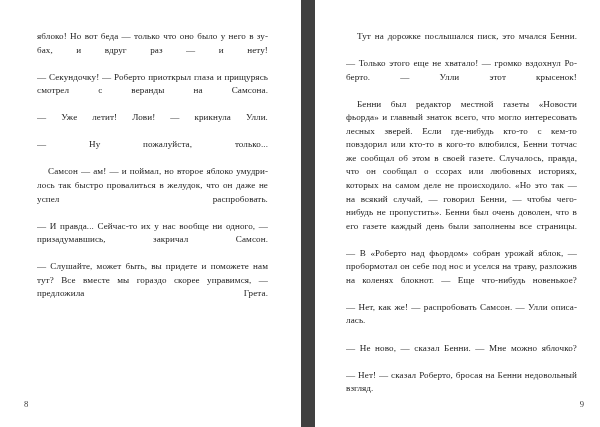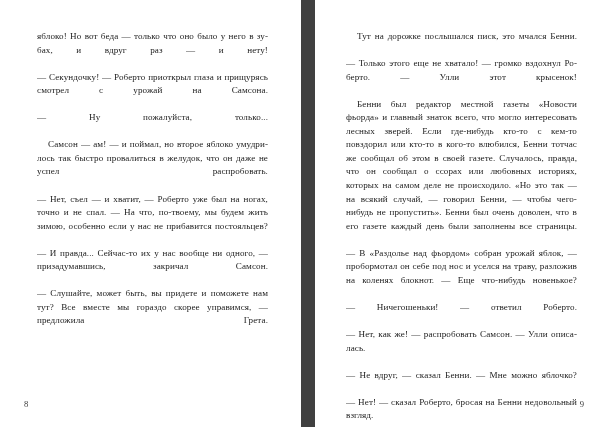--- a/index.html
+++ b/index.html
@@ -89,39 +89,38 @@
   }
 </style>
 </head>
 <body>
 
 <div class="spread">
 
   <div class="page page-left">
     <div class="textblock" id="left-textblock">
         <p class="para dash">яблоко! Но вот беда — только что оно было у него в зу­бах, и вдруг раз — и нету!</p>
-        <p class="para dash">— Секундочку! — Роберто приоткрыл глаза и при­щурясь смотрел с урожай на Самсона.</p>
+        <p class="para dash">— Секундочку! — Роберто приоткрыл глаза и при­щурясь смотрел с веранды на Самсона.</p>
+        <p class="para dash">— Уже летит! Лови! — крикнула Улли.</p>
         <p class="para dash">— Ну пожалуйста, только...</p>
         <p class="para indent">Самсон — ам! — и поймал, но второе яблоко умудри­лось так быстро провалиться в желудок, что он даже не успел распробовать.</p>
-        <p class="para dash">— Нет, съел — и хватит, — Роберто уже был на но­гах, точно и не спал. — На что, по-твоему, мы будем жить зимою, особенно если у нас не прибавится по­стояльцев?</p>
         <p class="para dash">— И правда... Сейчас-то их у нас вообще ни одного, — призадумавшись, закричал Самсон.</p>
         <p class="para dash">— Слушайте, может быть, вы придете и поможете нам тут? Все вместе мы гораздо скорее управимся, — предложила Грета.</p>
       </div>
     <div class="folio folio-left">8</div>
   </div>
 
   <div class="gutter"></div>
 
   <div class="page page-right">
     <div class="textblock" id="right-textblock">
         <p class="para indent">Тут на дорожке послышался писк, это мчался Бенни.</p>
         <p class="para dash">— Только этого еще не хватало! — громко вздохнул Ро­берто. — Улли этот крысенок!</p>
         <p class="para indent">Бенни был редактор местной газеты «Новости фьорда» и главный знаток всего, что могло интере­совать лесных зверей. Если где-нибудь кто-то с кем-то повздорил или кто-то в кого-то влюбился, Бенни тотчас же сообщал об этом в своей газете. Случалось, правда, что он сообщал о ссорах или любовных исто­риях, которых на самом деле не происходило. «Но это так — на всякий случай, — говорил Бенни, — что­бы чего-нибудь не пропустить». Бенни был очень до­волен, что в его газете каждый день были заполнены все страницы.</p>
-        <p class="para dash">— В «Раздолье над фьордом» собран урожай яблок, — про­бормотал он себе под нос и уселся на траву, разложив на коленях блокнот. — Еще что-нибудь новенькое?</p>
-        <p class="para dash">— Ничегошеньки! — ответил Роберто.</p>
+        <p class="para dash">— В «Роберто над фьордом» собран урожай яблок, — про­бормотал он себе под нос и уселся на траву, разложив на коленях блокнот. — Еще что-нибудь новенькое?</p>
         <p class="para dash">— Нет, как же! — распробовать Самсон. — Улли описа­лась.</p>
-        <p class="para dash">— Не вдруг, — сказал Бенни. — Мне можно яблочко?</p>
+        <p class="para dash">— Не ново, — сказал Бенни. — Мне можно яблочко?</p>
         <p class="para dash">— Нет! — сказал Роберто, бросая на Бенни недоволь­ный взгляд.</p>
       </div>
     <div class="folio folio-right">9</div>
   </div>
 
 </div>
 
 </body></html>

